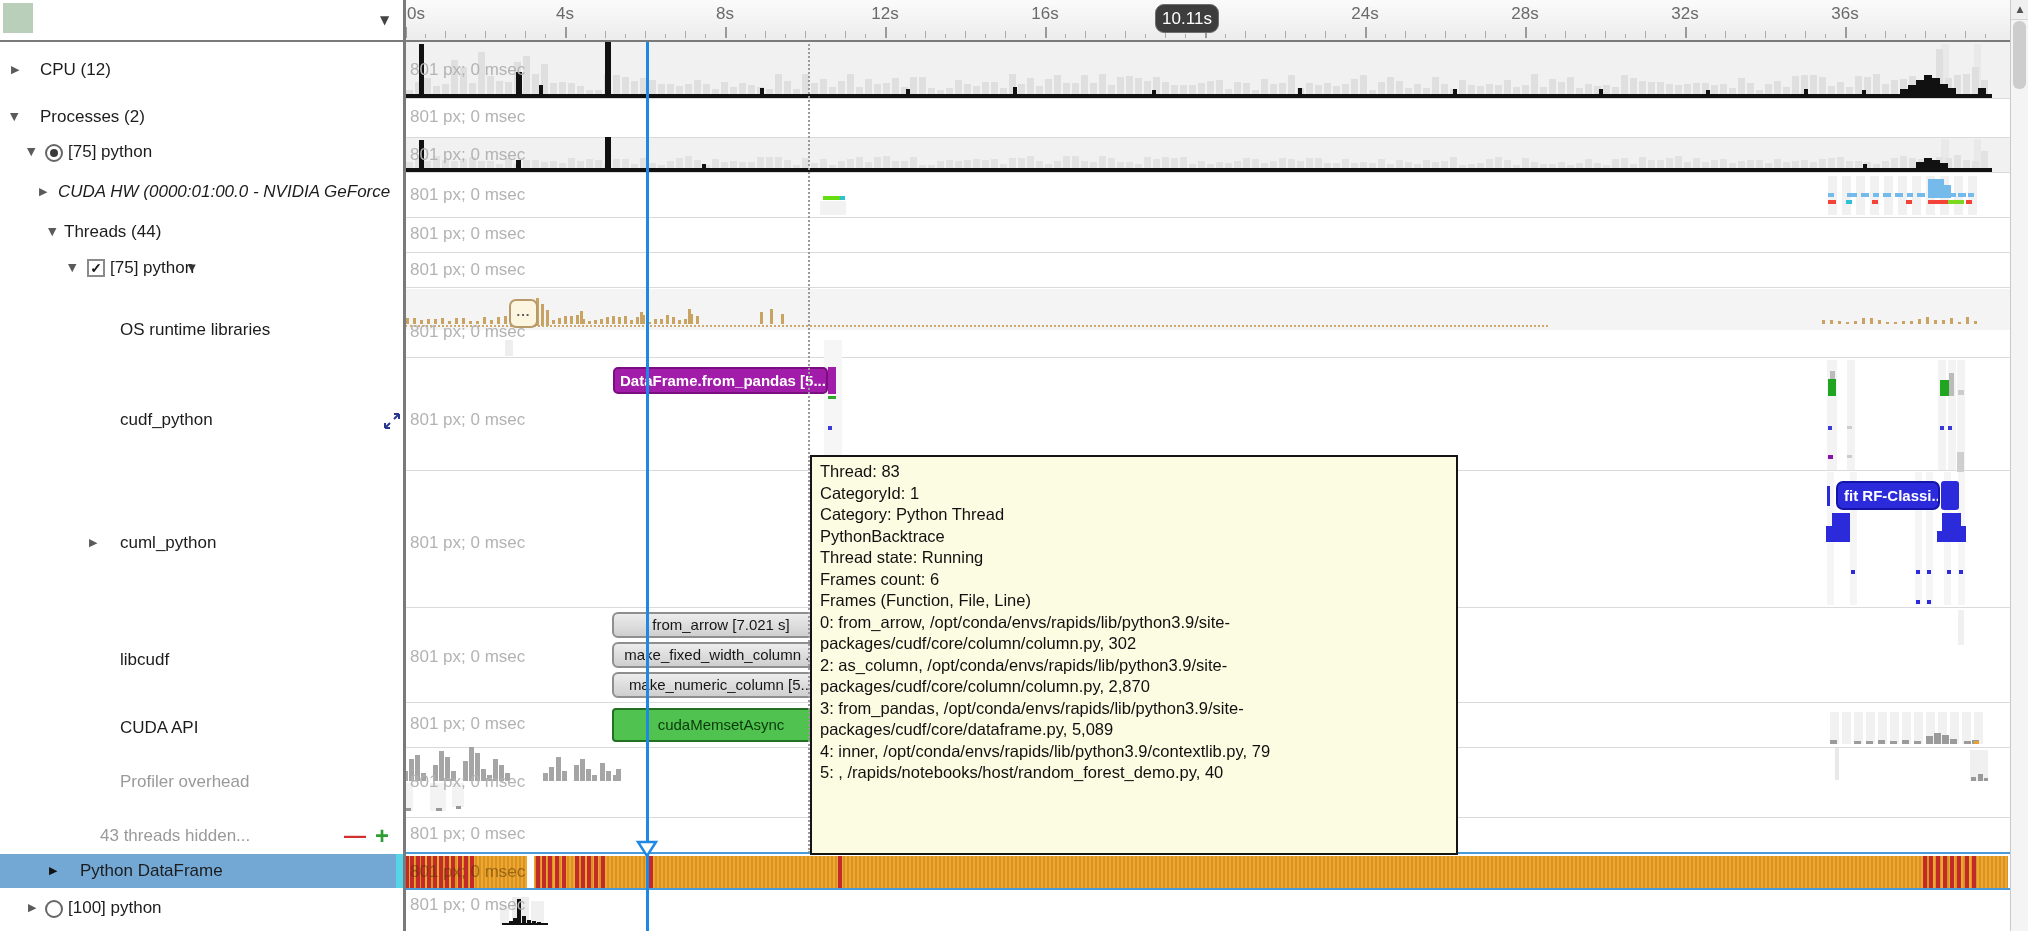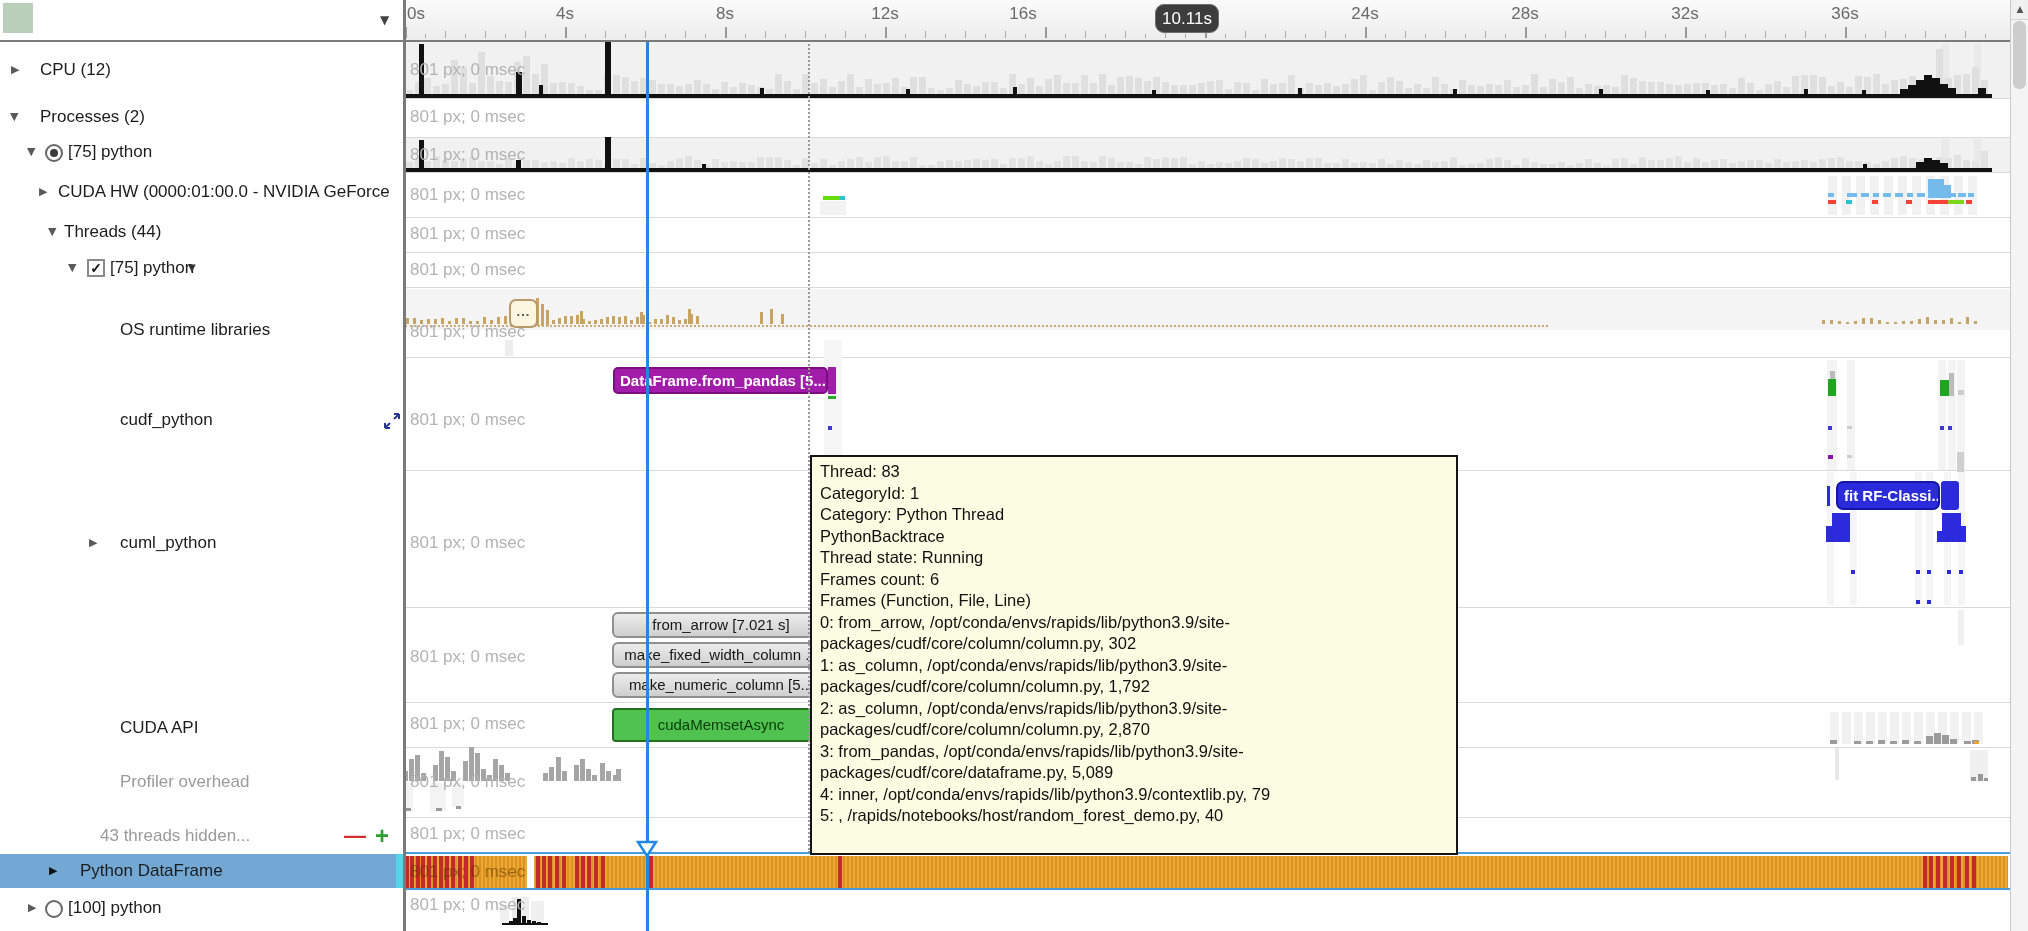--- a/index.html
+++ b/index.html
@@ -760,21 +760,21 @@
   <div id="cursor-line"></div>
   <svg id="cursor-arrow" width="24" height="20">
       <polygon points="3,3 21,3 12,17" fill="#ffffff" stroke="#1e88e5" stroke-width="2.5"></polygon>
     </svg>
 
   <div id="ruler">
     <span class="ruler-lbl" style="left:4px;transform:none;">0s</span>
     <span class="ruler-lbl" style="left:162px;">4s</span>
     <span class="ruler-lbl" style="left:322px;">8s</span>
     <span class="ruler-lbl" style="left:482px;">12s</span>
-    <span class="ruler-lbl" style="left:620px;text-align:right;">16s</span>
+    <span class="ruler-lbl" style="left:642px;text-align:right;">16s</span>
     <span class="ruler-lbl" style="left:802px;">20s</span>
     <span class="ruler-lbl" style="left:962px;">24s</span>
     <span class="ruler-lbl" style="left:1122px;">28s</span>
     <span class="ruler-lbl" style="left:1282px;">32s</span>
     <span class="ruler-lbl" style="left:1442px;">36s</span>
     <div id="ruler-badge">10.11s</div>
   <div class="tick" style="left: 2px; top: 27px; height: 11px;"></div>
       <div class="tick" style="left: 22px; top: 34px; height: 4px; width: 1px; background: rgb(171, 171, 171);"></div>
       <div class="tick" style="left: 42px; top: 31px; height: 7px; width: 1px; background: rgb(171, 171, 171);"></div>
       <div class="tick" style="left: 62px; top: 34px; height: 4px; width: 1px; background: rgb(171, 171, 171);"></div>
@@ -858,21 +858,20 @@
 
   <div id="tooltip">
       <div>Thread: 83</div>
       <div>CategoryId: 1</div>
       <div>Category: Python Thread</div>
       <div>PythonBacktrace</div>
       <div>Thread state: Running</div>
       <div>Frames count: 6</div>
       <div>Frames (Function, File, Line)</div>
       <div>0: from_arrow, /opt/conda/envs/rapids/lib/python3.9/site-packages/cudf/core/column/column.py, 302</div>
-      <div>1: as_column, /opt/conda/envs/rapids/lib/python3.9/site-packages/cudf/core/column/column.py, 1,792</div>
       <div>2: as_column, /opt/conda/envs/rapids/lib/python3.9/site-packages/cudf/core/column/column.py, 2,870</div>
       <div>3: from_pandas, /opt/conda/envs/rapids/lib/python3.9/site-packages/cudf/core/dataframe.py, 5,089</div>
       <div>4: inner, /opt/conda/envs/rapids/lib/python3.9/contextlib.py, 79</div>
       <div>5: , /rapids/notebooks/host/random_forest_demo.py, 40</div>
     </div>
 
   <div id="sidebar">
     <div id="bt-selected-bg"></div>
     <div id="sidebar-header">
       <div class="abs" style="left:3px;top:3px;width:30px;height:30px;background:#bacfba;"></div>
@@ -889,21 +888,21 @@
     </div>
     <div class="si" style="left:0;top:137px;width:403px;">
       <span class="tree-arrow" style="left:27px;">▼</span>
       <span class="radio" style="left:45px;">
           <span class="dot"></span>
         </span>
       <span class="lbl" style="left:68px;">[75] python</span>
     </div>
     <div class="si" style="left:0;top:177px;width:403px;overflow:hidden;">
       <span class="tree-arrow" style="left:39px;">▶</span>
-      <span class="lbl" style="left:58px;">CUDA HW (0000:01:00.0 - NVIDIA GeForce</span>
+      <span class="lbl" style="left:58px;font-style:italic;">CUDA HW (0000:01:00.0 - NVIDIA GeForce</span>
     </div>
     <div class="si" style="left:0;top:217px;width:403px;">
       <span class="tree-arrow" style="left:48px;">▼</span>
       <span class="lbl" style="left:64px;">Threads (44)</span>
     </div>
     <div class="si" style="left:0;top:253px;width:403px;">
       <span class="tree-arrow" style="left:68px;">▼</span>
       <span class="checkbox" style="left:87px;">✓</span>
       <span class="lbl" style="left:110px;">[75] python</span>
       <span class="tree-arrow" style="left:188px;font-size:10px;color:#333;">▼</span>
@@ -913,20 +912,23 @@
     </div>
     <div class="si" style="left:0;top:315px;width:403px;">
       <span class="lbl" style="left:120px;">OS runtime libraries</span>
     </div>
     <svg id="expand-icon" width="18" height="18" viewBox="0 0 18 18">
       <path d="M11 7 L16 2 M16 2 L16 7 M16 2 L11 2 M7 11 L2 16 M2 16 L2 11 M2 16 L7 16" stroke="#283593" stroke-width="2" fill="none"></path>
     </svg>
     <div class="si" style="left:0;top:528px;width:403px;">
       <span class="tree-arrow" style="left:89px;">▶</span>
       <span class="lbl" style="left:120px;">cuml_python</span>
+    </div>
+    <div class="si" style="left:0;top:645px;width:403px;">
+      <span class="lbl" style="left:120px;">libcudf</span>
     </div>
     <div class="si" style="left:0;top:713px;width:403px;">
       <span class="lbl" style="left:120px;">CUDA API</span>
     </div>
     <div class="si" style="left:0;top:767px;width:403px;">
       <span class="lbl gray-lbl" style="left:120px;">Profiler overhead</span>
     </div>
     <div class="si" style="left:0;top:821px;width:403px;">
       <span class="lbl gray-lbl" style="left:100px;">43 threads hidden...</span>
       <span class="lbl" style="left:344px;color:#d32f2f;font-size:22px;font-weight:bold;">—</span>

